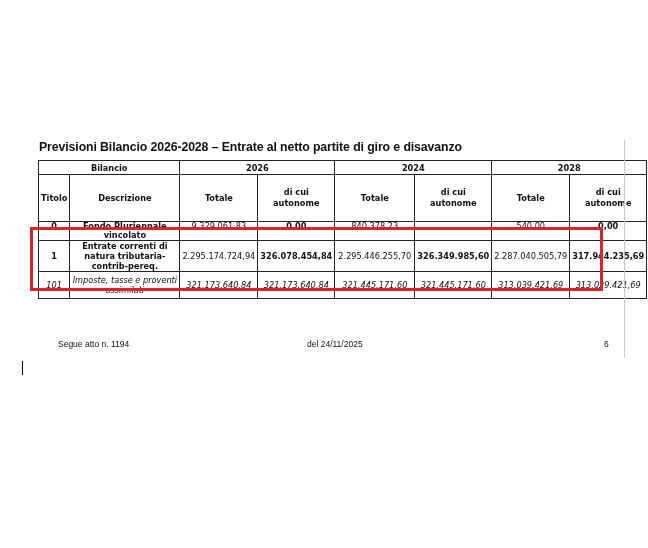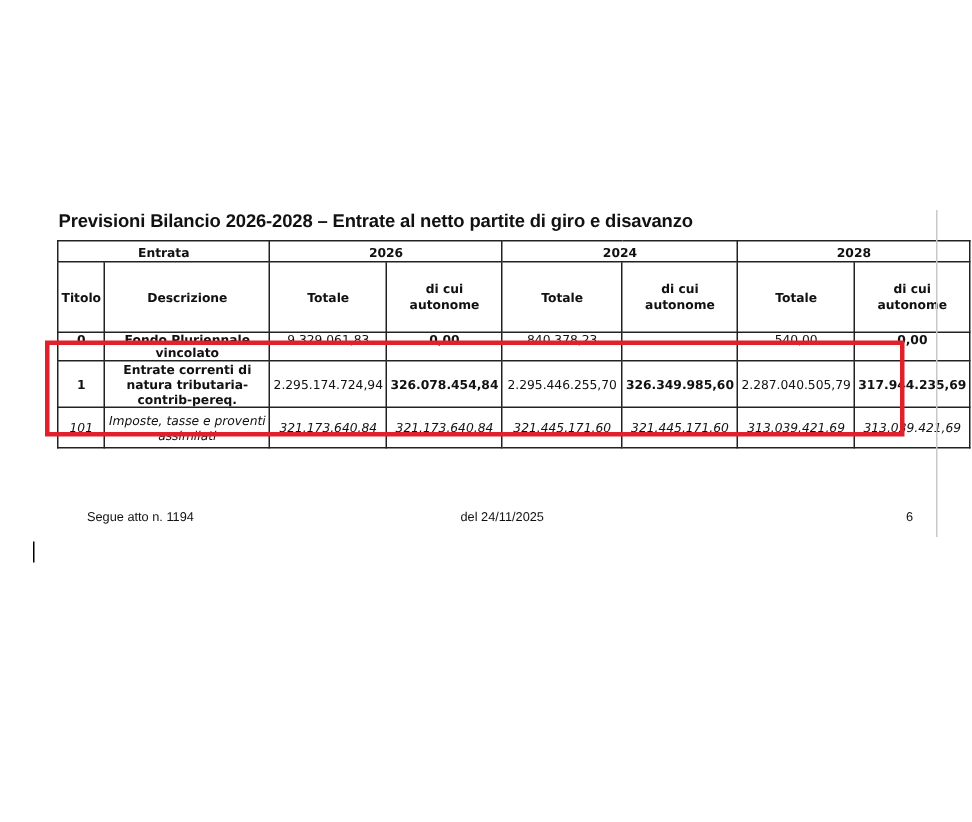--- a/index.html
+++ b/index.html
@@ -29,21 +29,21 @@
       <col style="width:110px">
       <col style="width:74px">
       <col style="width:68px">
     <col style="width:80px">
       <col style="width:66px">
       <col style="width:64px">
       <col style="width:68px">
   </colgroup>
   <tbody>
       <tr style="height:14px">
-    <th colspan="2">Entrata</th>
+    <th colspan="2">Bilancio</th>
     <th colspan="2">2026</th>
     <th colspan="2">2024</th>
     <th colspan="2">2028</th>
   </tr>
   <tr style="height:47px">
     <th>Titolo</th>
     <th>Descrizione</th>
     <th>Totale</th>
     <th style="white-space:normal;line-height:11px">di cui autonome</th>
     <th>Totale</th>

